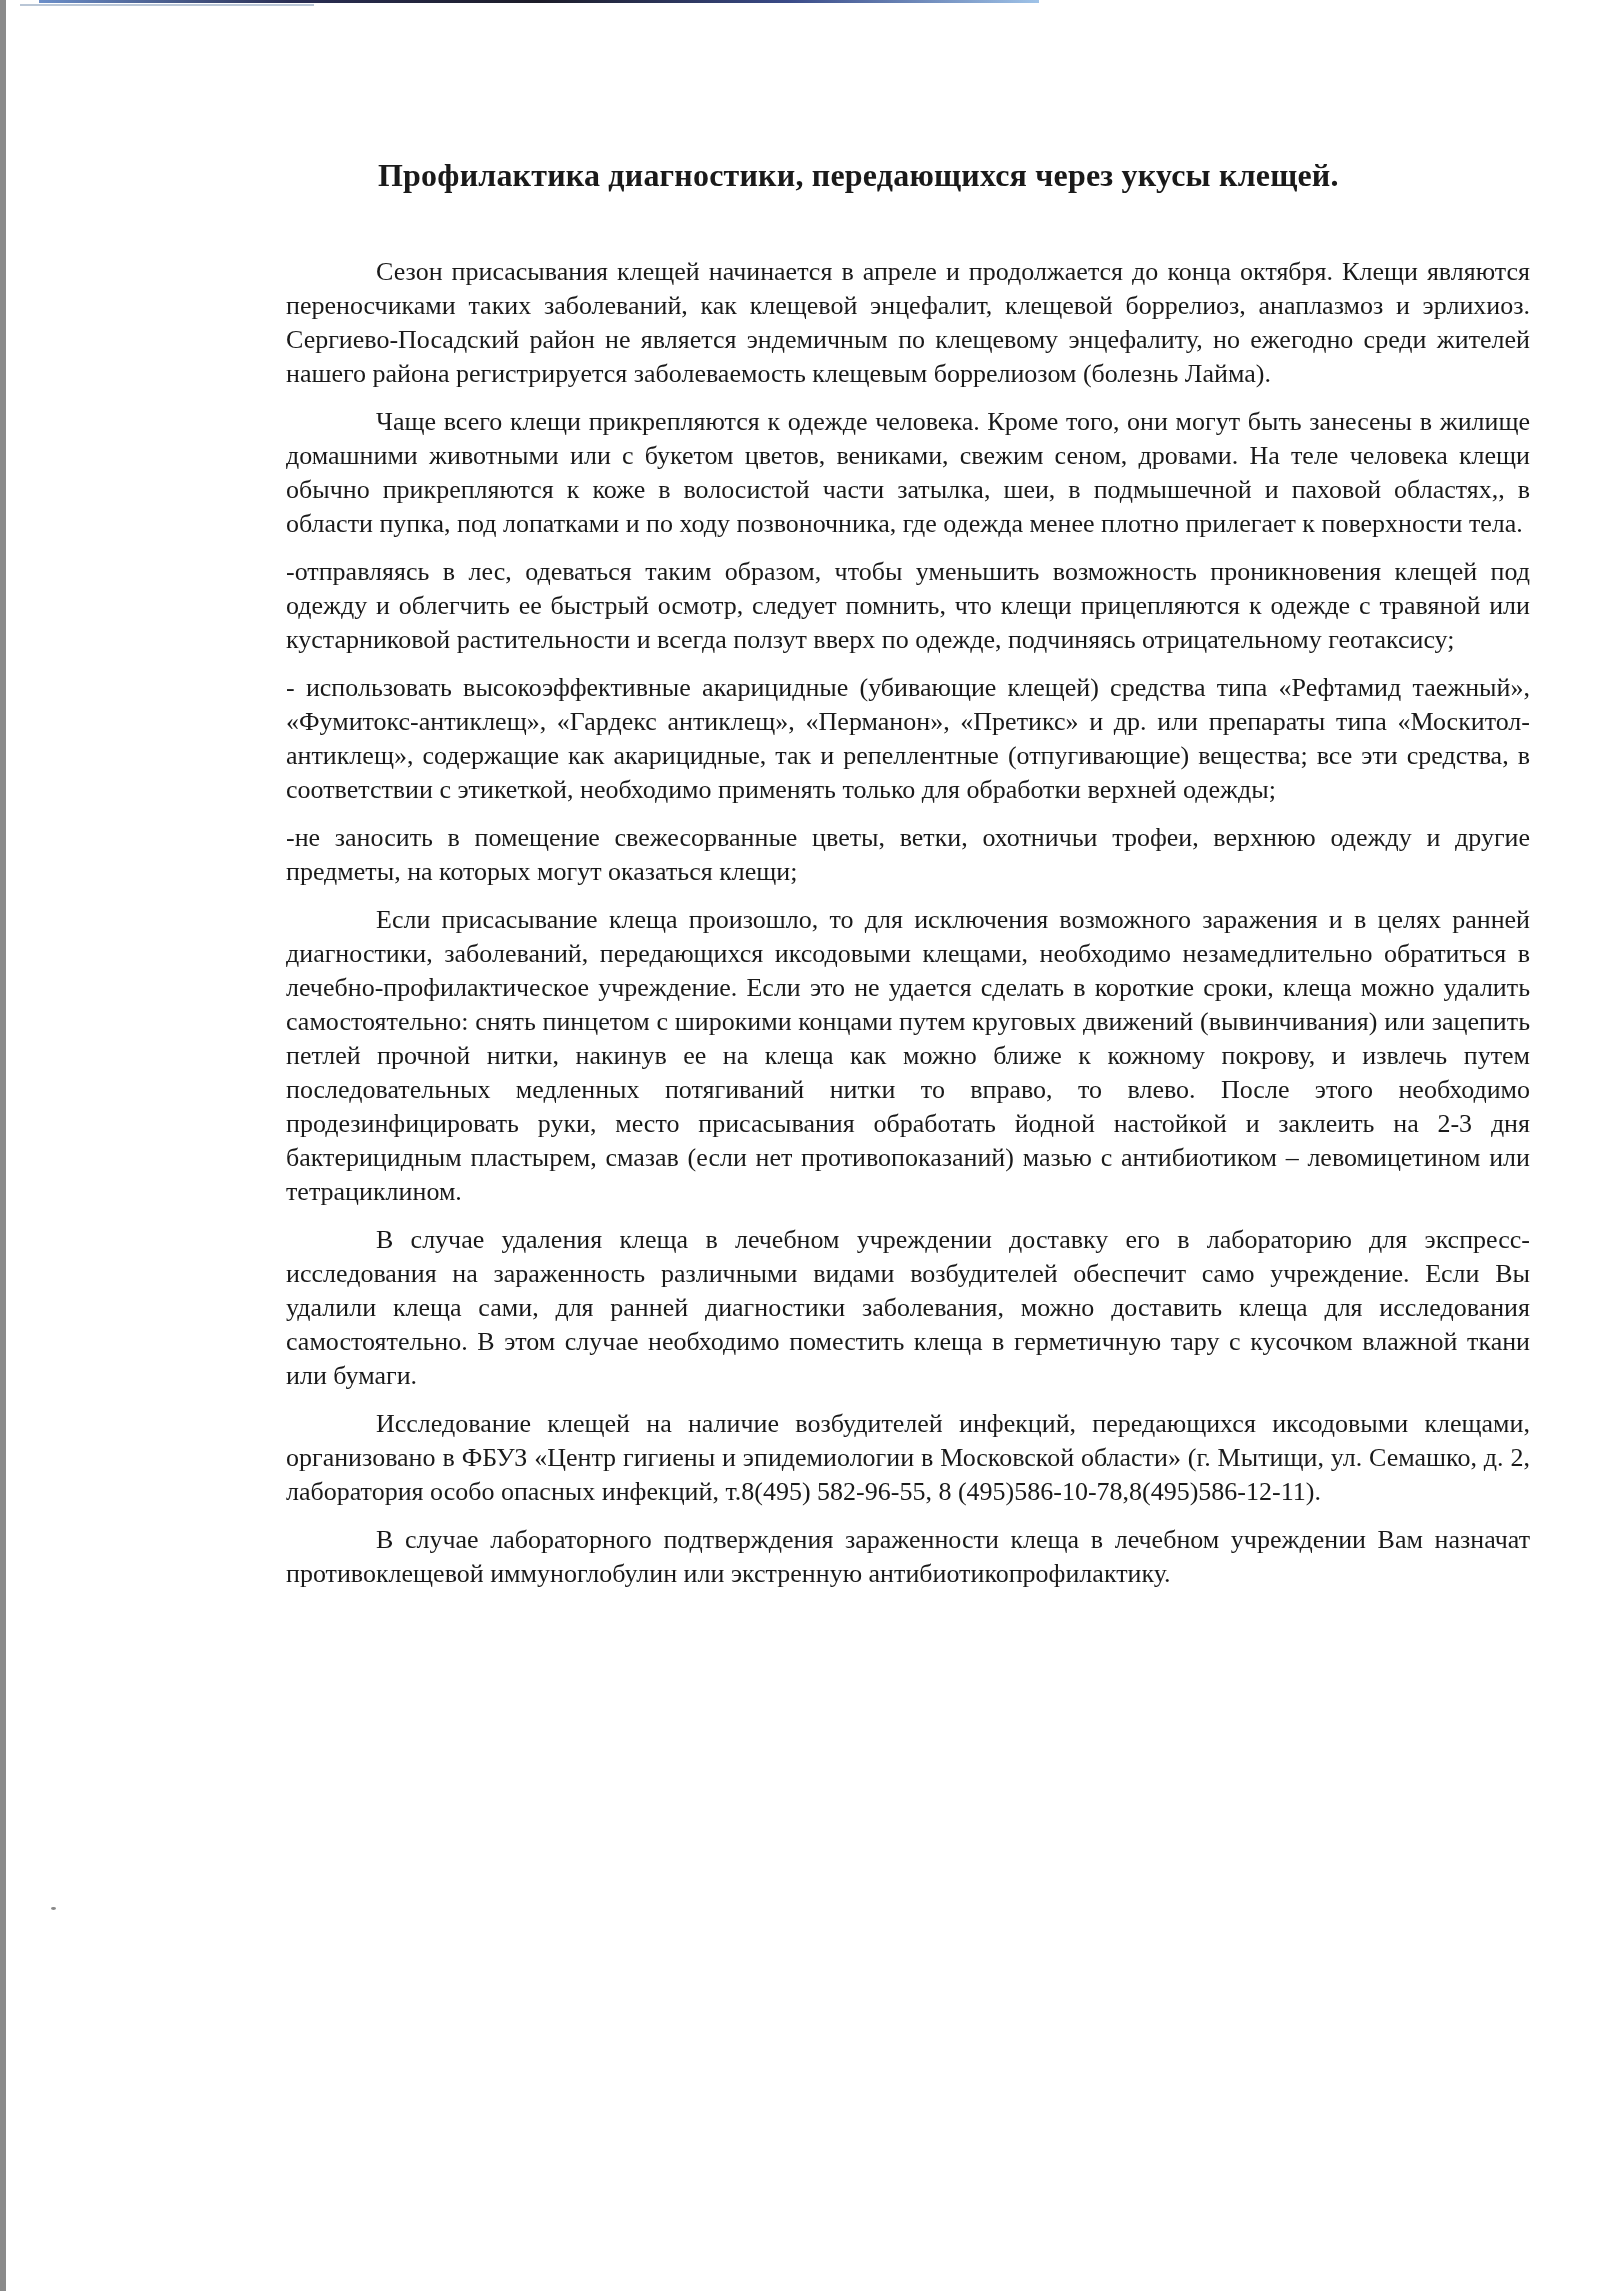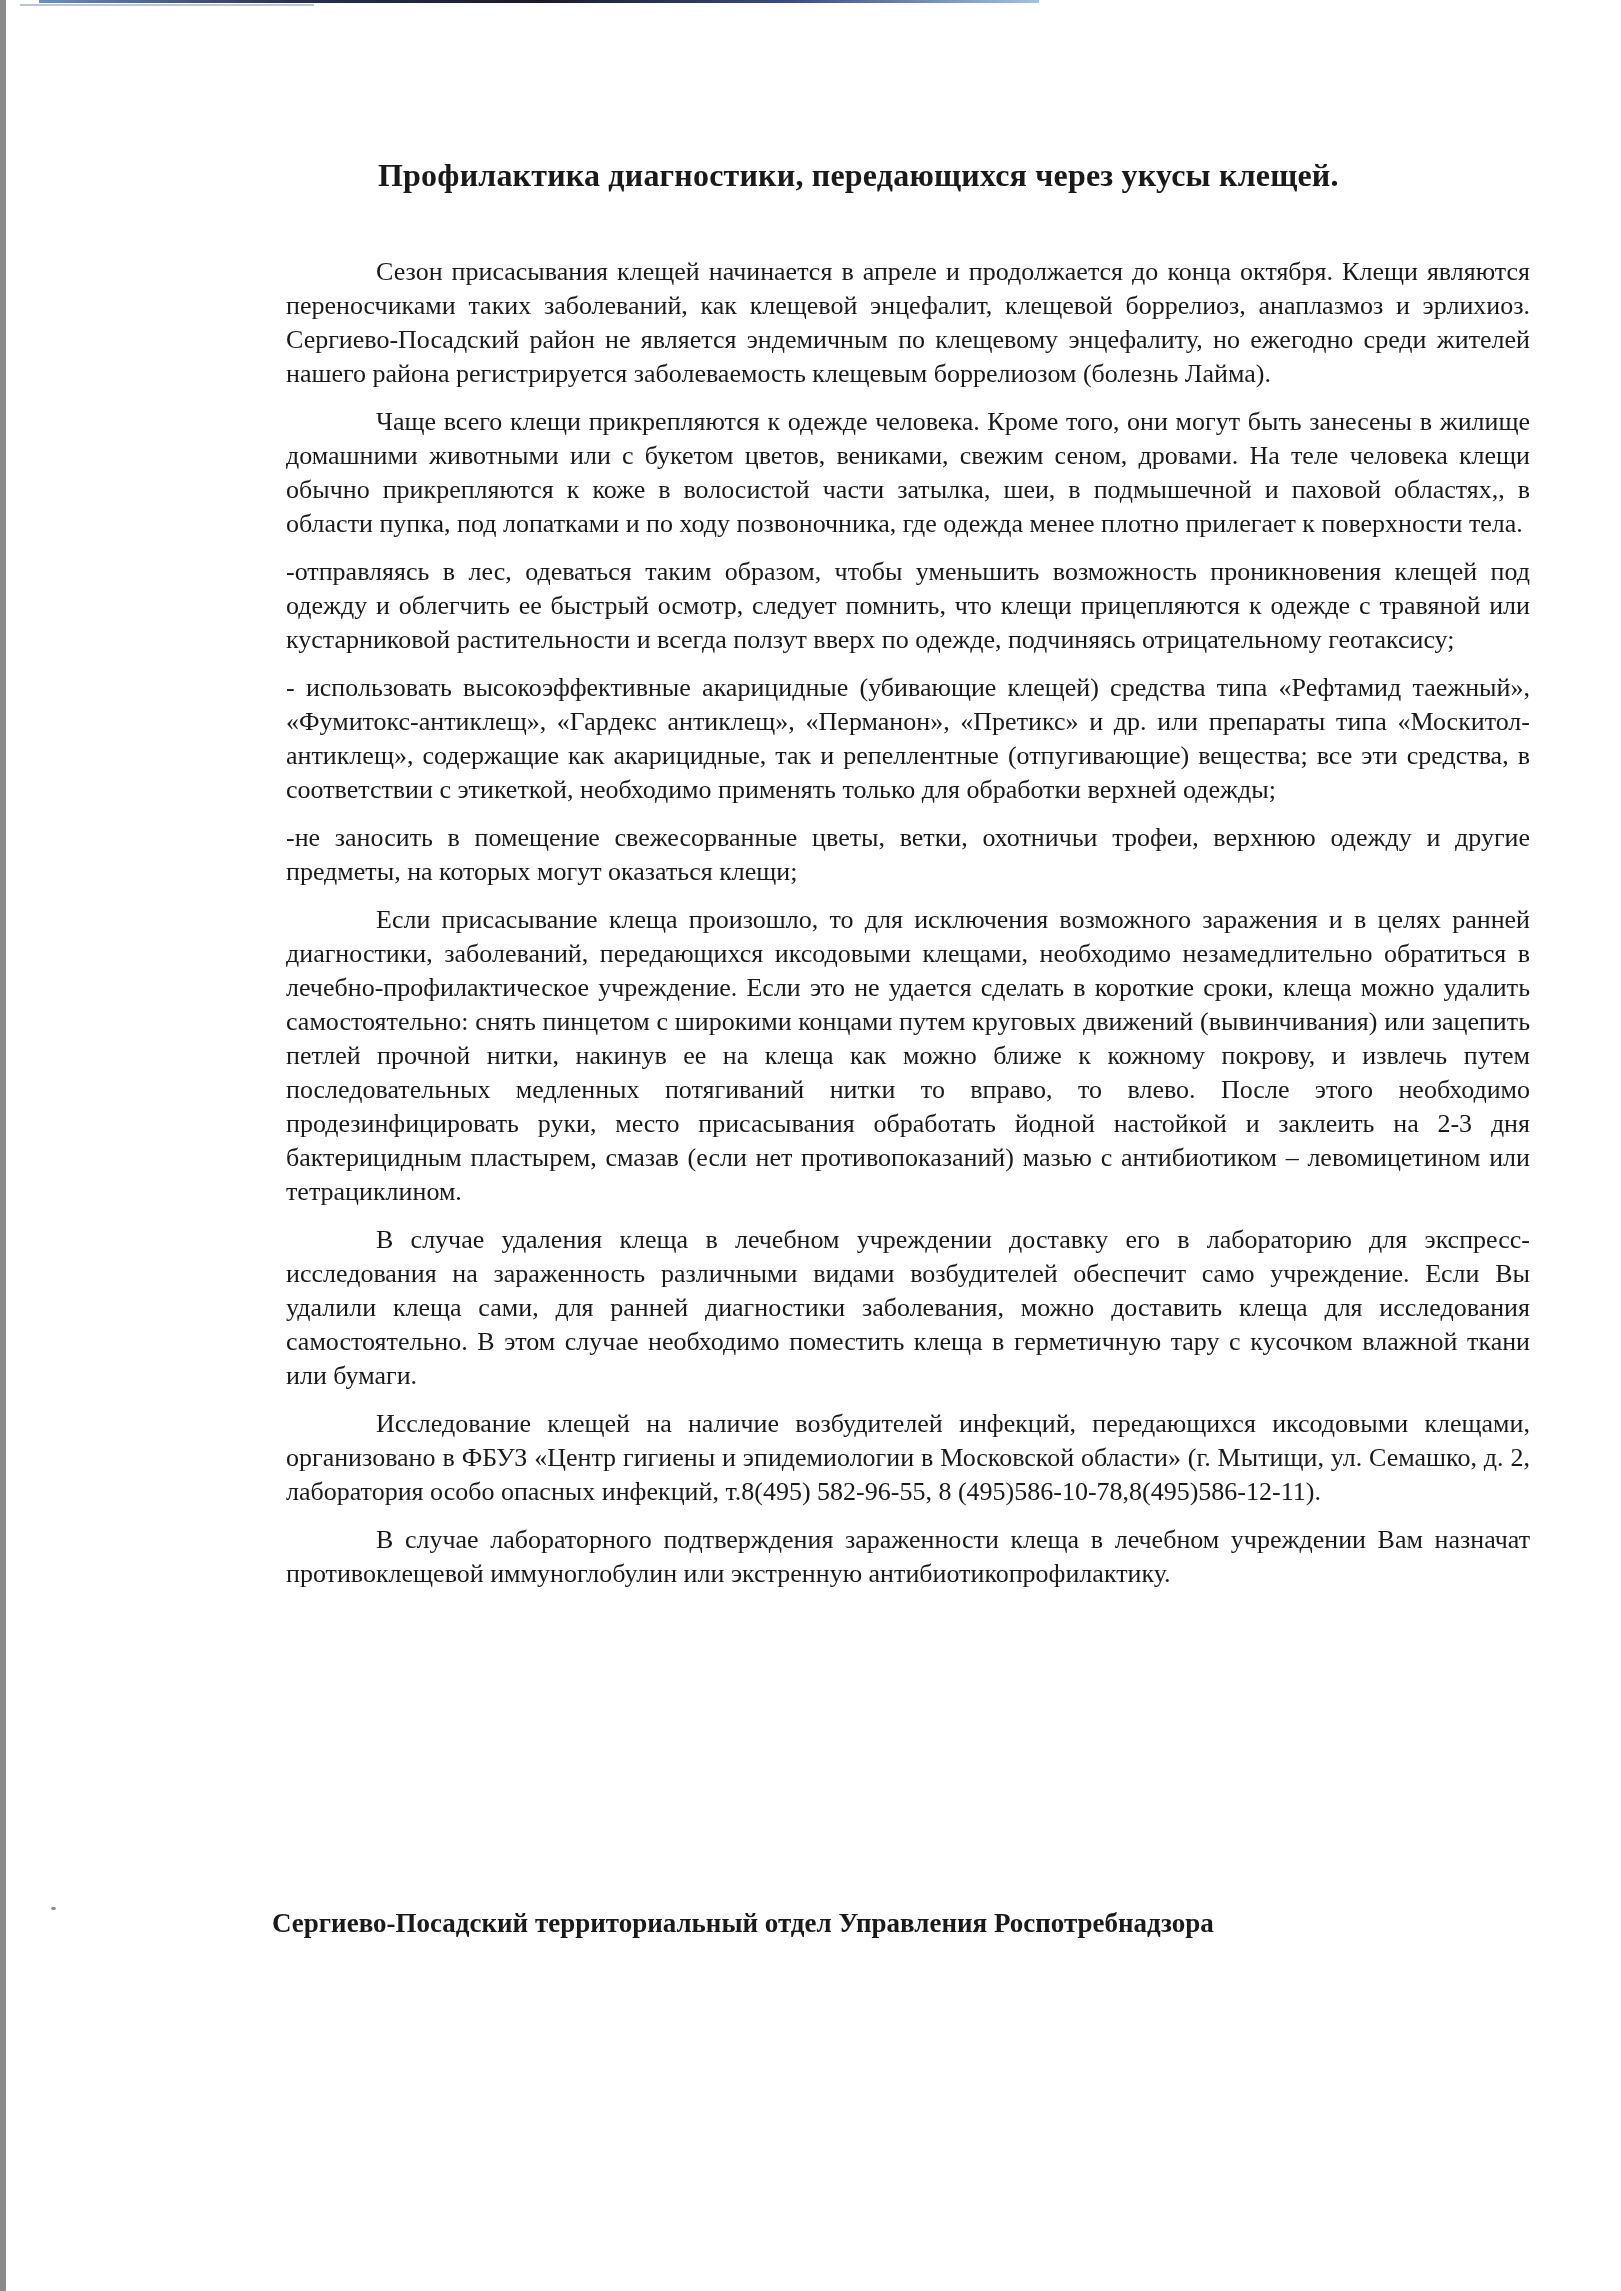--- a/index.html
+++ b/index.html
@@ -37,16 +37,15 @@
     <p>-отправляясь в лес, одеваться таким образом, чтобы уменьшить возможность проникновения клещей под одежду и облегчить ее быстрый осмотр, следует помнить, что клещи прицепляются к одежде с травяной или кустарниковой растительности и всегда ползут вверх по одежде, подчиняясь отрицательному геотаксису;</p>
     <p>- использовать высокоэффективные акарицидные  (убивающие клещей) средства типа «Рефтамид таежный», «Фумитокс-антиклещ», «Гардекс антиклещ», «Перманон», «Претикс» и др. или препараты типа «Москитол-антиклещ», содержащие как акарицидные, так и репеллентные (отпугивающие) вещества; все эти средства, в соответствии с этикеткой, необходимо применять только для обработки верхней одежды;</p>
     <p>-не заносить в помещение свежесорванные цветы, ветки, охотничьи трофеи, верхнюю одежду и другие предметы, на которых могут оказаться клещи;</p>
     <p class="indent">Если присасывание клеща произошло, то для исключения возможного заражения и в целях ранней диагностики, заболеваний, передающихся иксодовыми клещами, необходимо незамедлительно обратиться  в лечебно-профилактическое учреждение.  Если это не удается сделать в короткие сроки, клеща можно удалить самостоятельно: снять пинцетом с широкими концами путем круговых движений (вывинчивания) или зацепить петлей  прочной нитки, накинув ее  на клеща как можно ближе к кожному покрову,  и извлечь путем последовательных медленных потягиваний нитки то вправо, то влево. После этого необходимо продезинфицировать руки, место присасывания обработать йодной настойкой и заклеить на 2-3 дня бактерицидным пластырем, смазав (если нет противопоказаний) мазью с антибиотиком – левомицетином или тетрациклином.</p>
     <p class="indent">В случае удаления клеща в лечебном учреждении доставку его  в  лабораторию для экспресс-исследования на зараженность различными видами возбудителей обеспечит само учреждение. Если Вы удалили клеща сами, для ранней диагностики заболевания, можно доставить клеща для исследования самостоятельно. В этом случае необходимо поместить клеща в герметичную тару с кусочком влажной ткани или бумаги.</p>
     <p class="indent">Исследование клещей на наличие возбудителей инфекций, передающихся иксодовыми клещами,  организовано в ФБУЗ «Центр гигиены и эпидемиологии в Московской области» (г. Мытищи, ул. Семашко, д. 2, лаборатория особо опасных инфекций, т.8(495) 582-96-55, 8 (495)586-10-78,8(495)586-12-11).</p>
     <p class="indent">В случае лабораторного подтверждения зараженности клеща в лечебном учреждении Вам назначат  противоклещевой иммуноглобулин или экстренную антибиотикопрофилактику.</p>
   </div>
 
   <div class="footer">
-    <div>Сергиево-Посадский территориальный отдел  Управления Роспотребнадзора</div>
   </div>
 </div>
 
 
 </body></html>

